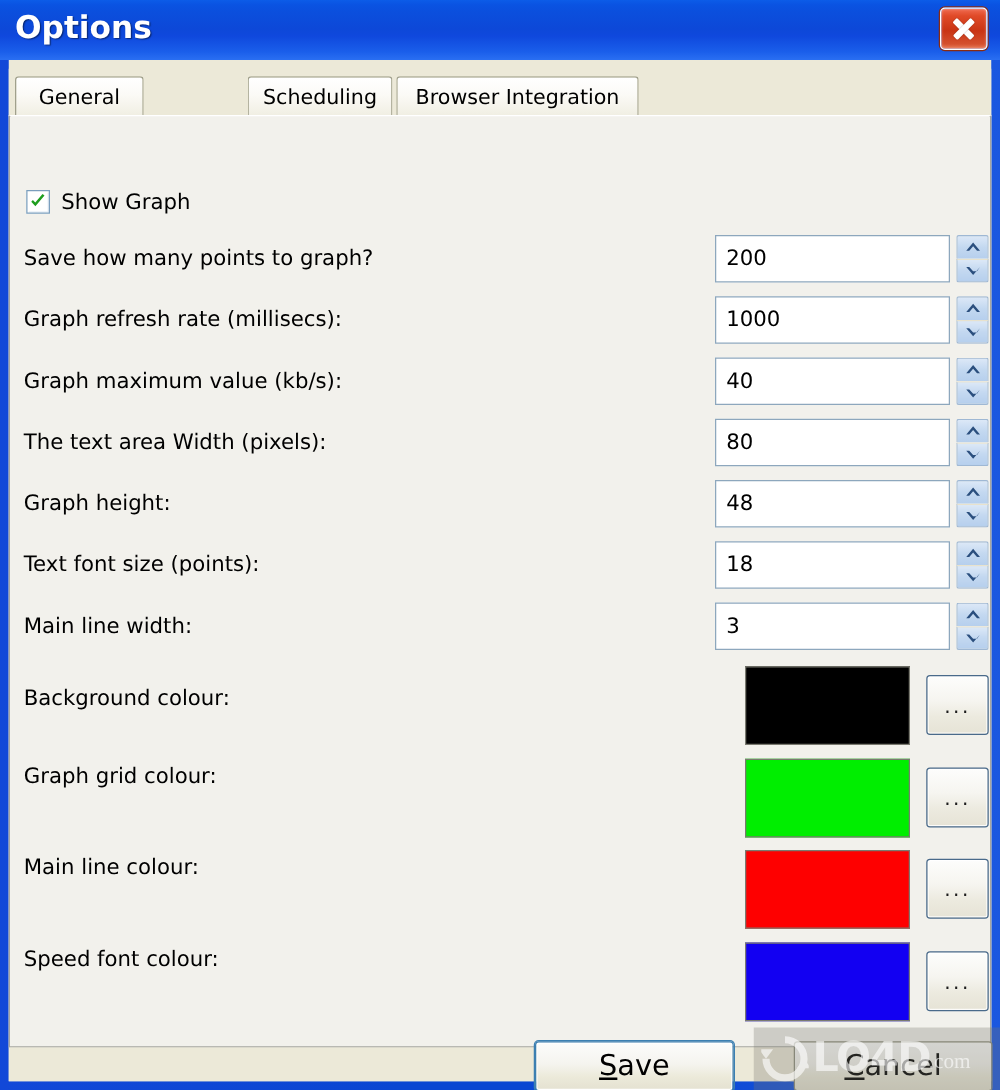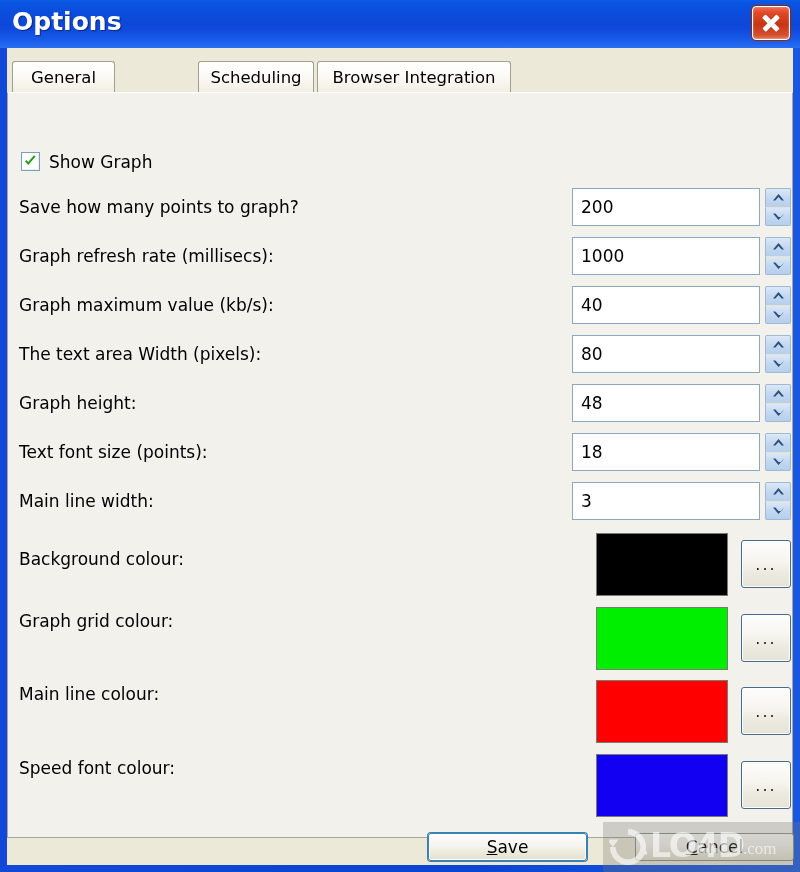--- a/index.html
+++ b/index.html
@@ -167,23 +167,23 @@
     cursor:pointer;
     box-shadow:inset 0 0 0 1px rgba(255,255,255,.85);
   }
 
   
   #buttonbar{
     position:absolute;left:0;top:790px;width:786px;height:27px;
     background:#ece9d8;
   }
   .dlgbtn{
-    position:absolute;top:-5px;height:28px;
+    position:absolute;top:-5px;height:40px;
     display:flex;align-items:center;justify-content:center;
-    font-size:17px;color:#000;
+    font-size:23px;color:#000;
     font-family:"DejaVu Sans", sans-serif;
     background:linear-gradient(to bottom,#fcfcfb 0%,#f5f4ef 45%,#eceada 72%,#e4e1d1 100%);
     border:1px solid #8f8f7e;
     border-radius:3px;
     box-sizing:border-box;
     cursor:pointer;
   }
   .dlgbtn.default{
     border:1px solid #3c7fb1;
     box-shadow:0 0 0 1px #3c7fb1, inset 0 0 0 1px #ffffff;

